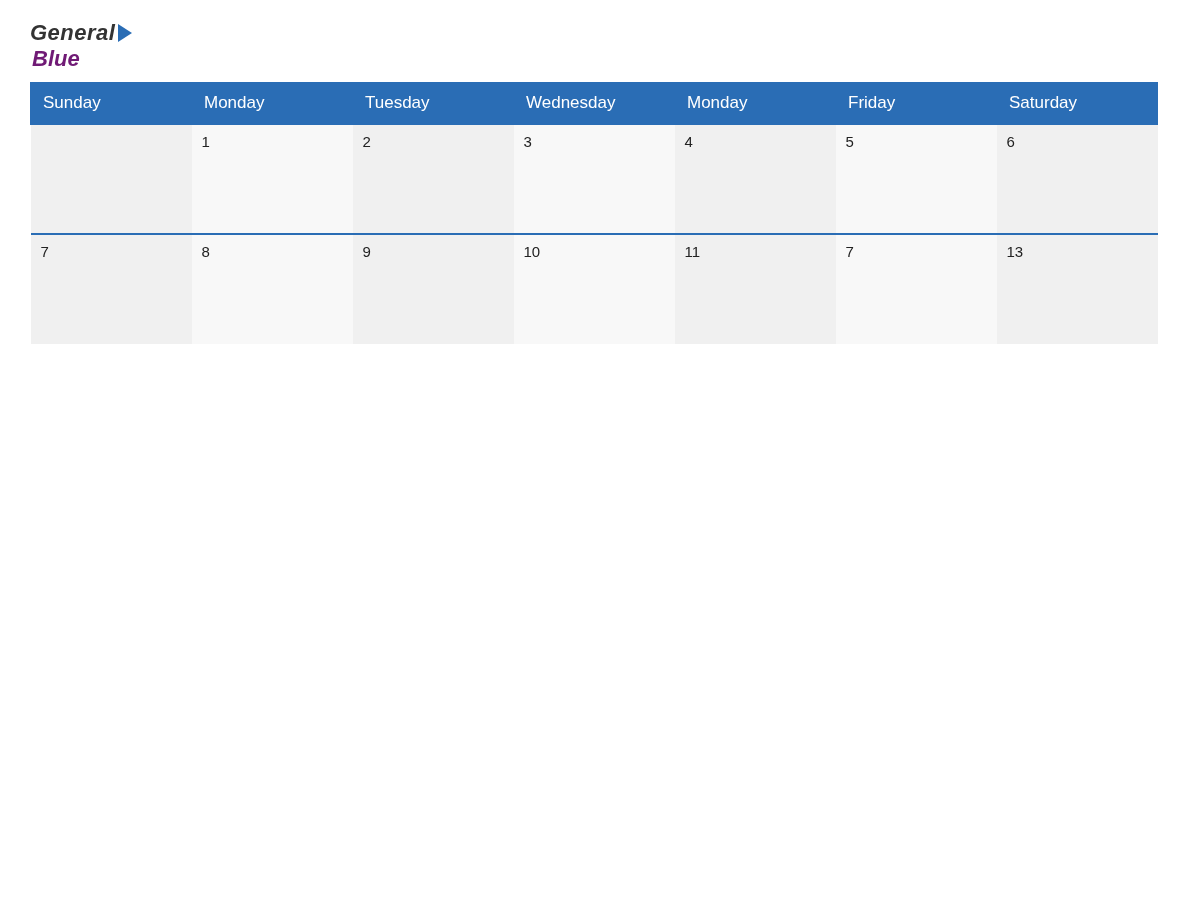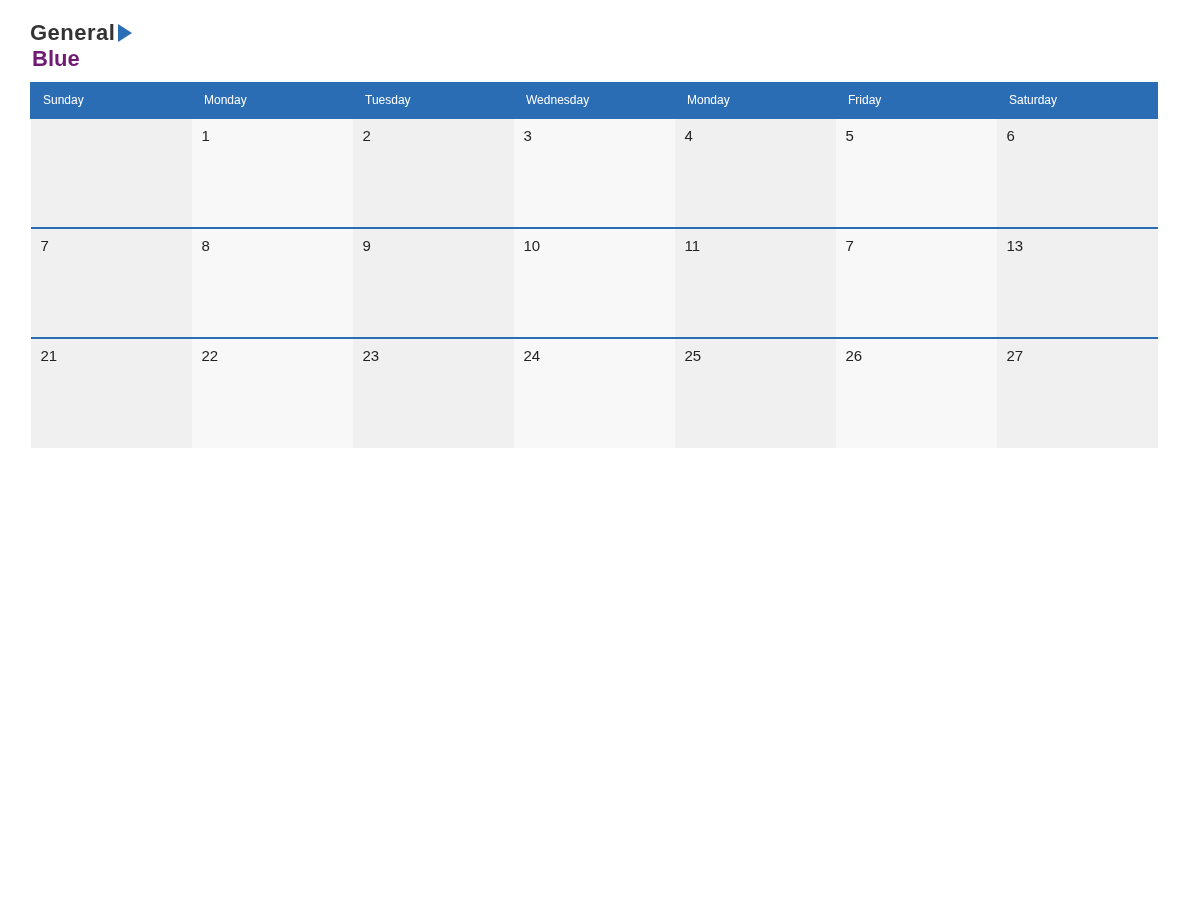--- a/index.html
+++ b/index.html
@@ -20,20 +20,21 @@
       display: flex;
       justify-content: space-between;
       align-items: center;
       margin-bottom: 10px;
     }
 
     .logo {
       display: flex;
       flex-direction: column;
       align-items: flex-start;
+      font-style: italic;
     }
 
     .logo-general {
       display: flex;
       align-items: center;
     }
 
     .logo-general-text {
       font-size: 22px;
       font-weight: bold;
@@ -72,21 +73,21 @@
 
     .calendar-table {
       width: 100%;
       border-collapse: collapse;
       table-layout: fixed;
     }
 
     .calendar-table thead tr th {
       background-color: #2a6db5;
       color: #ffffff;
-      font-size: 12px;
+      font-size: 17px;
       font-weight: normal;
       padding: 10px 12px;
       text-align: left;
       border: 1px solid #2a6db5;
     }
 
     .calendar-table tbody tr td {
       vertical-align: top;
       padding: 8px 10px;
       font-size: 15px;
@@ -152,23 +153,14 @@
       </tr>
       <tr>
         <td><span class="day-number">7</span></td>
         <td><span class="day-number">8</span></td>
         <td><span class="day-number">9</span></td>
         <td><span class="day-number">10</span></td>
         <td><span class="day-number">11</span></td>
         <td><span class="day-number">7</span></td>
         <td><span class="day-number">13</span></td>
       </tr>
-      <tr>
-        <td><span class="day-number">21</span></td>
-        <td><span class="day-number">22</span></td>
-        <td><span class="day-number">23</span></td>
-        <td><span class="day-number">24</span></td>
-        <td><span class="day-number">25</span></td>
-        <td><span class="day-number">26</span></td>
-        <td><span class="day-number">27</span></td>
-      </tr>
     </tbody>
 </table>
 
 </body></html>

